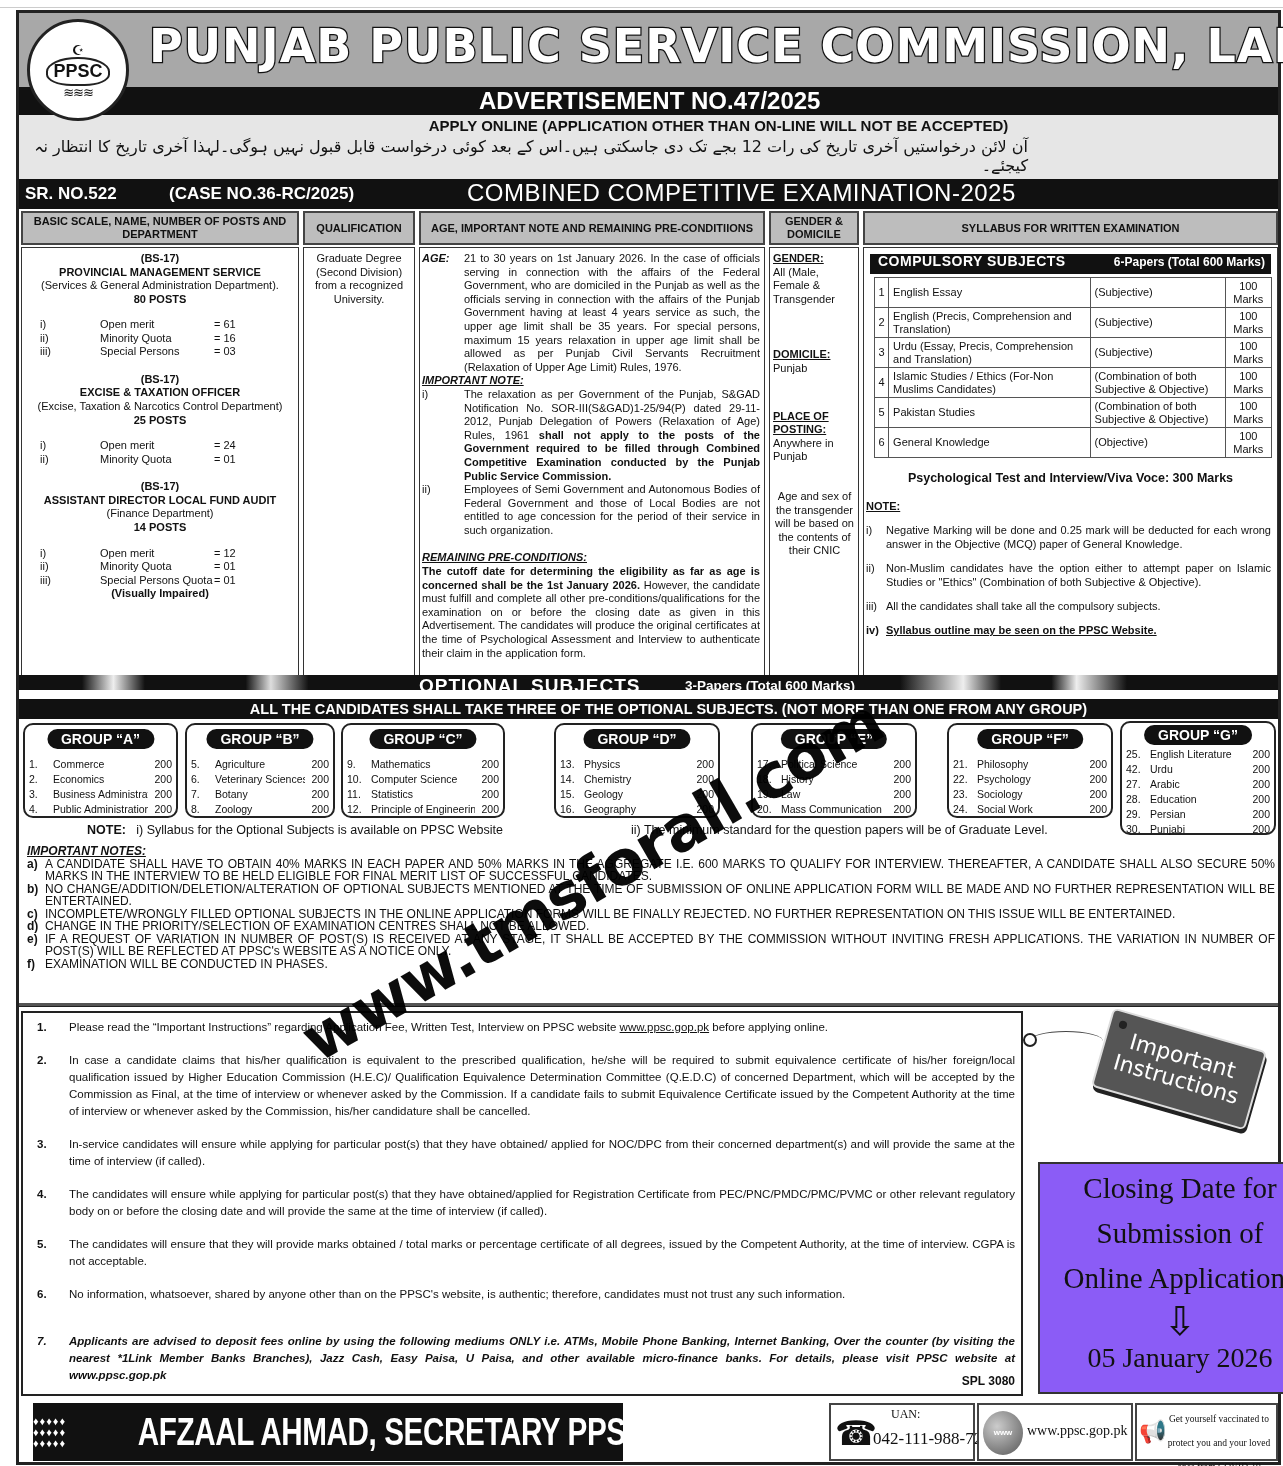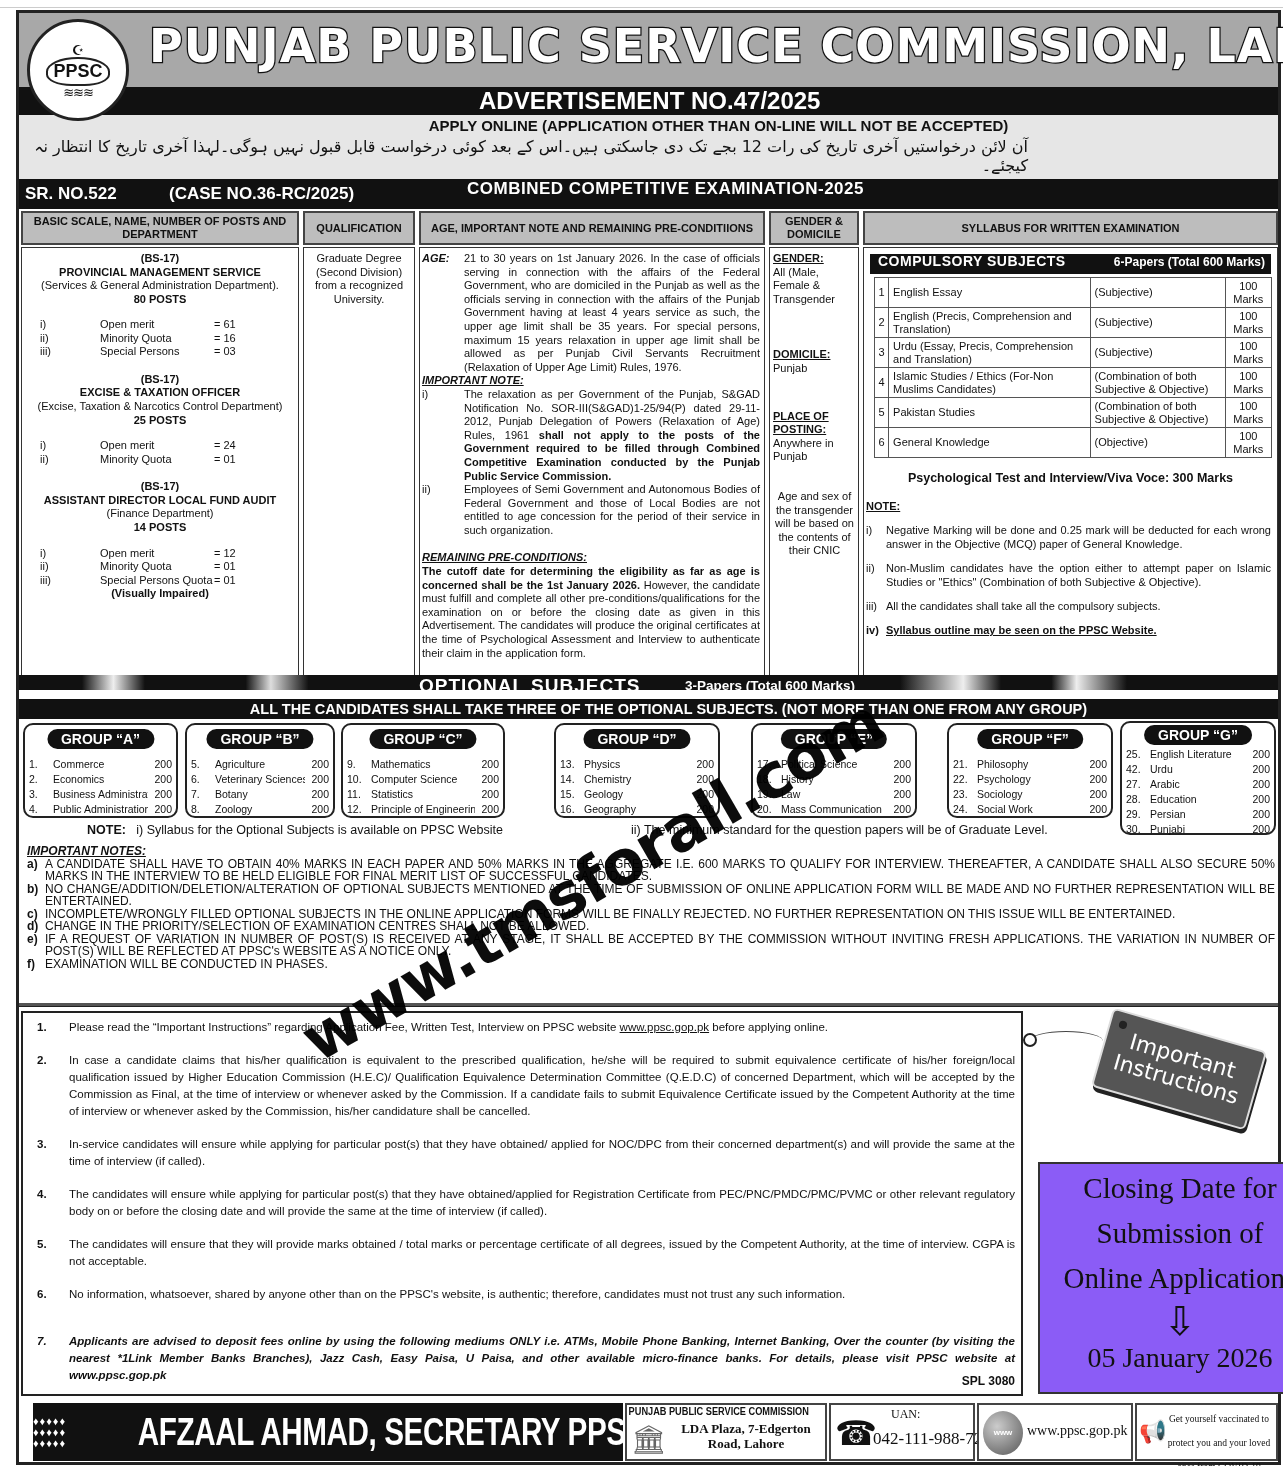--- a/index.html
+++ b/index.html
@@ -19,21 +19,21 @@
   .hdr-apply-text { position: absolute; left: 0; width: 100%; top: 2px; text-align: center; font-weight: bold; font-size: 15px; padding-left: 140px; }
   .hdr-urdu { position: absolute; right: 250px; top: 22px; font-size: 16px; direction: rtl; font-family: "DejaVu Sans", sans-serif; }
   .logo { position: absolute; left: 8px; top: 6px; width: 102px; height: 102px; border-radius: 50%; background: #fff; border: 3px solid #222; z-index: 3; display: flex; align-items: center; justify-content: center; flex-direction: column; }
   .logo .crescent { font-size: 14px; line-height: 14px; }
   .logo .ppsc { font-size: 18px; font-weight: bold; border: 2px solid #222; border-radius: 50% 50% 40% 40%; padding: 2px 5px; }
   .logo .waves { font-size: 13px; letter-spacing: -1px; line-height: 10px; margin-top: 2px; }
 
   .srbar { position: absolute; left: 0; top: 166px; width: 1259px; height: 30px; background: #111; color: #fff; }
   .sr-no { position: absolute; left: 6px; top: 5px; font-weight: bold; font-size: 17px; }
   .case-no { position: absolute; left: 150px; top: 5px; font-weight: bold; font-size: 17px; }
-  .cce-title { position: absolute; left: 448px; top: 0; font-weight: 700; font-size: 17px; letter-spacing: 0.5px; }
+  .cce-title { position: absolute; left: 448px; top: 0; font-weight: 400; font-size: 24px; letter-spacing: 0.5px; }
 
   
   .colhdr { position: absolute; top: 198px; height: 34px; background: #bdbdbd; border: 2px solid #444; font-weight: bold; font-size: 11px; display: flex; align-items: center; justify-content: center; text-align: center; line-height: 13px; }
 
   .col { position: absolute; top: 234px; height: 434px; border: 1.5px solid #333; font-size: 11px; line-height: 13.6px; }
   .c1 { left: 2px; width: 278px; }
   .c2 { left: 284px; width: 112px; }
   .c3 { left: 400px; width: 346px; }
   .c4 { left: 750px; width: 90px; }
   .c5 { left: 844px; width: 415px; }
@@ -592,25 +592,20 @@
     <div class="arrow">⇩</div>
     <div class="date">05 January 2026</div>
   </div>
 
   <div class="footer">
     <div class="sec-box">
       <div class="dots">♦♦♦♦♦<br>♦♦♦♦♦<br>♦♦♦♦♦</div>
       <div class="sec-name">AFZAAL AHMAD, SECRETARY PPSC</div>
       <div class="dots">♦♦♦♦♦<br>♦♦♦♦♦<br>♦♦♦♦♦</div>
     </div>
-    <div class="fbox f-addr">
-      <div class="t1">PUNJAB PUBLIC SERVICE COMMISSION</div>
-      <div class="bldg">🏛</div>
-      <div class="t2">LDA Plaza, 7-Edgerton Road, Lahore</div>
-    </div>
     <div class="fbox f-uan">
       <div class="phone">☎</div>
       <div class="u1">UAN:</div>
       <div class="u2">042-111-988-722</div>
     </div>
     <div class="fbox f-web">
       <div class="globe">www</div>
       <div class="w">www.ppsc.gop.pk</div>
     </div>
     <div class="fbox f-covid">

